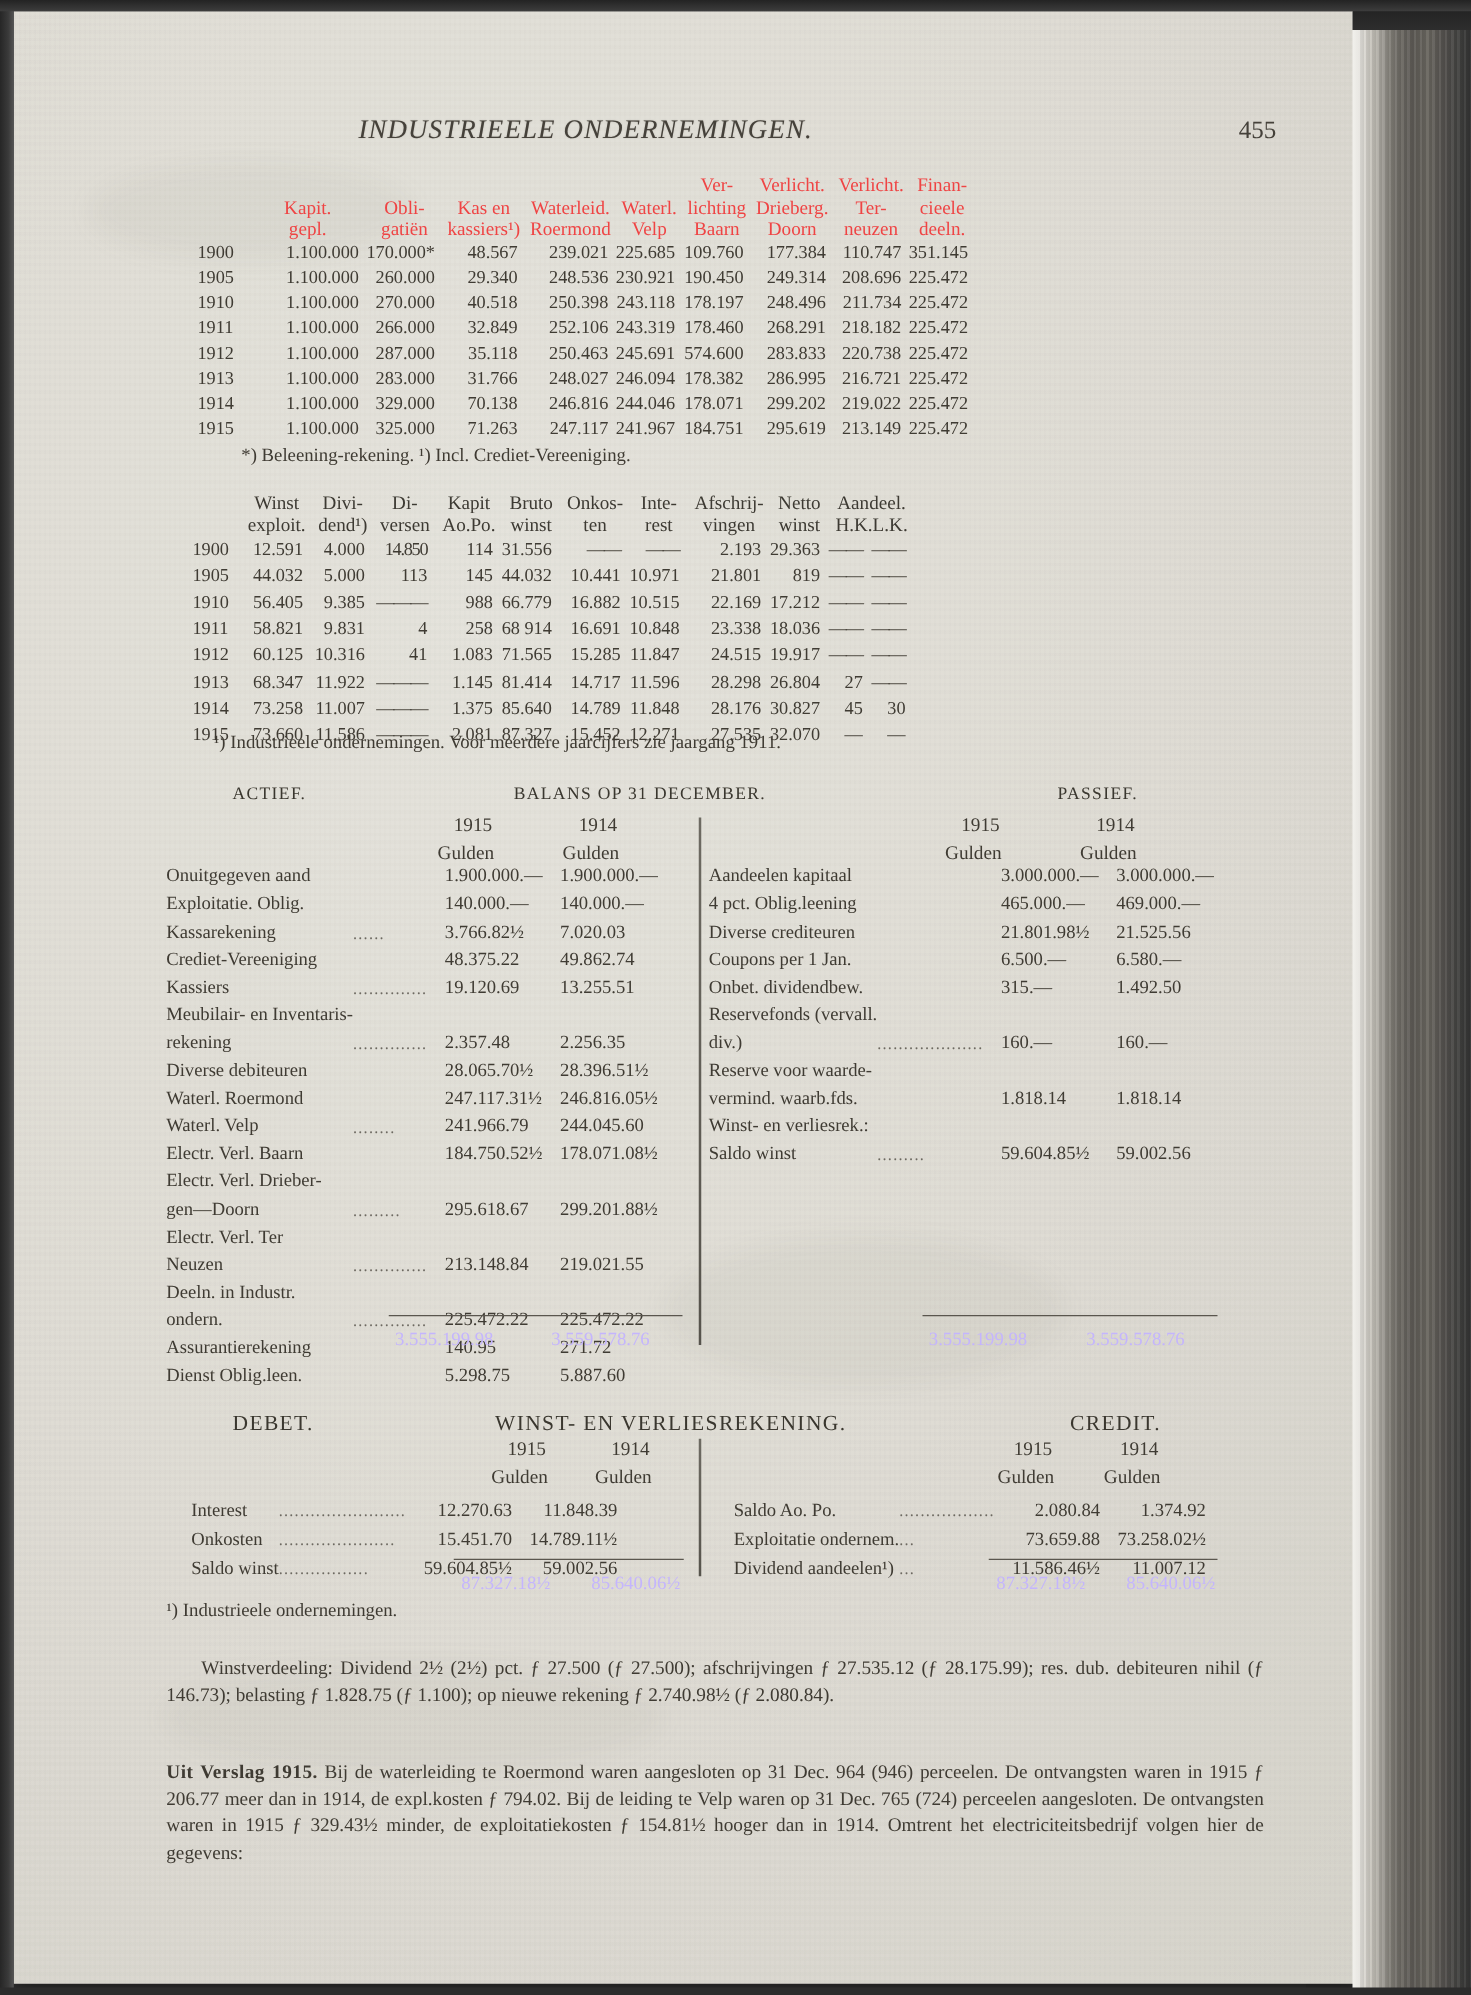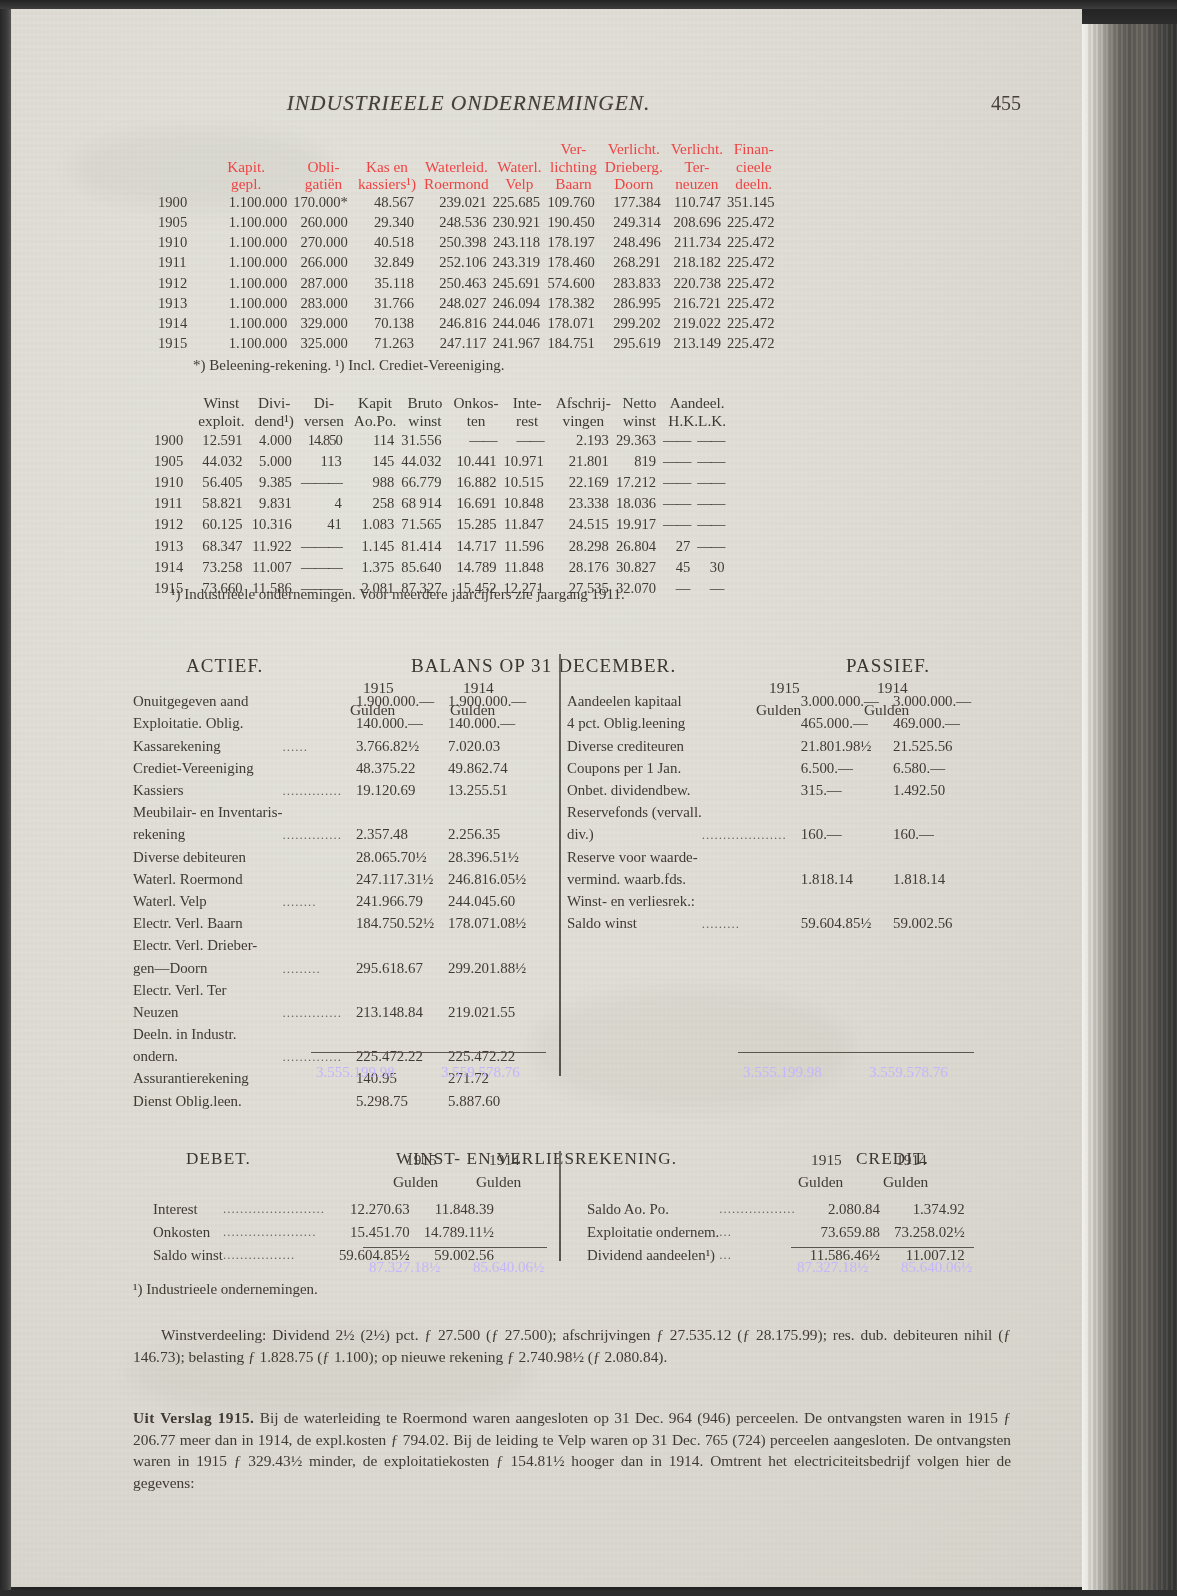--- a/index.html
+++ b/index.html
@@ -96,21 +96,21 @@
     text-align:center;line-height:17.5px;padding:0 5px;white-space:nowrap;
   }
   .t2 tbody td{
     text-align:right;padding:1.6px 7px 1.6px 0;
     font-size:14.6px;color:#3f3b33;white-space:nowrap;line-height:18px;
   }
   .t2 tbody td.yr{text-align:left;padding-right:10px;}
   .dash{letter-spacing:-1px;}
   
   .sec-balans{position:absolute;left:0;top:619px;width:1010px;}
-  .bal-head{position:relative;height:24px;font-size:19px;letter-spacing:1.1px;margin-top:27px;}
+  .bal-head{position:relative;height:24px;font-size:14px;letter-spacing:1.1px;}
   .bal-head .actief{position:absolute;left:175px;top:0;}
   .bal-head .mid{position:absolute;left:400px;top:0;}
   .bal-head .passief{position:absolute;left:835px;top:0;}
   .bal-cols{position:relative;height:44px;font-size:15.4px;color:#3f3b33;}
   .bal-cols span{position:absolute;}
   .bal-divider{
     position:absolute;left:548px;top:645px;width:2px;height:422px;
     background:linear-gradient(180deg,#6d6a62,#56534c);
   }
   .bl-table{position:absolute;font-size:14.9px;color:#3f3b33;}
@@ -120,21 +120,21 @@
   .dots{
     color:#6c6860;letter-spacing:1px;font-size:13px;
   }
   .rule{
     position:absolute;height:1px;background:#5a564e;
   }
   .tot{
     position:absolute;font-size:15px;color:#c4b5fd;white-space:nowrap;
   }
   
-  .wv-head{position:absolute;left:0;top:1120px;width:1010px;height:24px;font-size:17.2px;letter-spacing:1.1px;margin-top:20px;}
+  .wv-head{position:absolute;left:0;top:1120px;width:1010px;height:24px;font-size:17.2px;letter-spacing:1.1px;}
   .wv-head .debet{position:absolute;left:175px;}
   .wv-head .mid{position:absolute;left:385px;}
   .wv-head .credit{position:absolute;left:845px;}
   .wv-cols{position:absolute;left:0;top:1142px;width:1010px;height:44px;font-size:15.4px;color:#3f3b33;}
   .wv-cols span{position:absolute;}
   .wv-divider{
     position:absolute;left:548px;top:1142px;width:2px;height:110px;
     background:linear-gradient(180deg,#6d6a62,#56534c);
   }
   .wv-table{position:absolute;font-size:14.9px;color:#3f3b33;margin-left:20px;}

